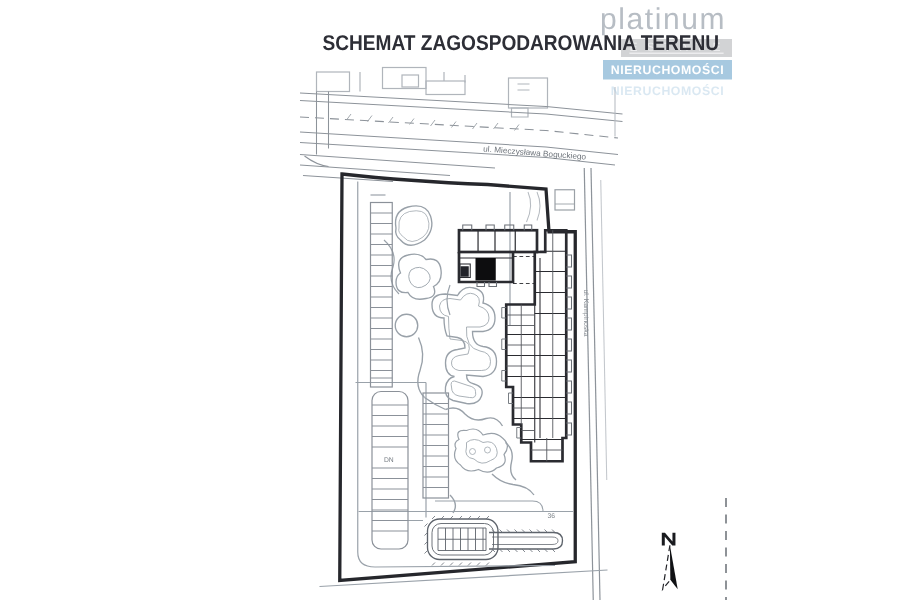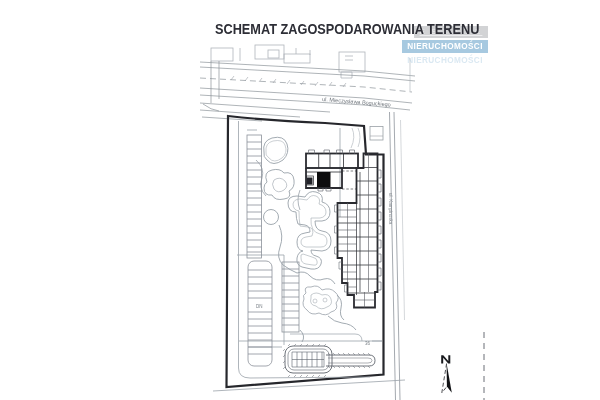--- a/index.html
+++ b/index.html
@@ -178,20 +178,21 @@
   </g>
 
   <path d="M441.2 363.6 L441.2 355.2 L443.3 355.2 L448.3 361.0 L448.3 355.2 L450.3 355.2 L450.3 363.6 L448.2 363.6 L443.2 357.8 L443.2 363.6 Z" fill="#1a1b1f"></path>
   <path d="M446.6 363.5 L451.8 392.8 L446.9 386.5 Z" fill="#101114"></path>
   <path d="M446.6 363.5 L441.8 392.8 L446.9 386.5" fill="none" stroke="#212227" stroke-width="0.8" stroke-dasharray="4 2.5"></path>
 
   <path d="M484 332 L484 400" stroke="#6a6f76" stroke-width="1" stroke-dasharray="6 5"></path>
 </svg>
 
 <div class="title">SCHEMAT ZAGOSPODAROWANIA TERENU</div>
+<div class="plat">platinum</div>
 <div class="grayband">
       <span>E S T A T E</span>
     </div>
 <div class="blueband">
       <span>NIERUCHOMOŚCI</span>
     </div>
 <div class="ghost">NIERUCHOMOŚCI</div>
 </div>
 
 </body></html>

